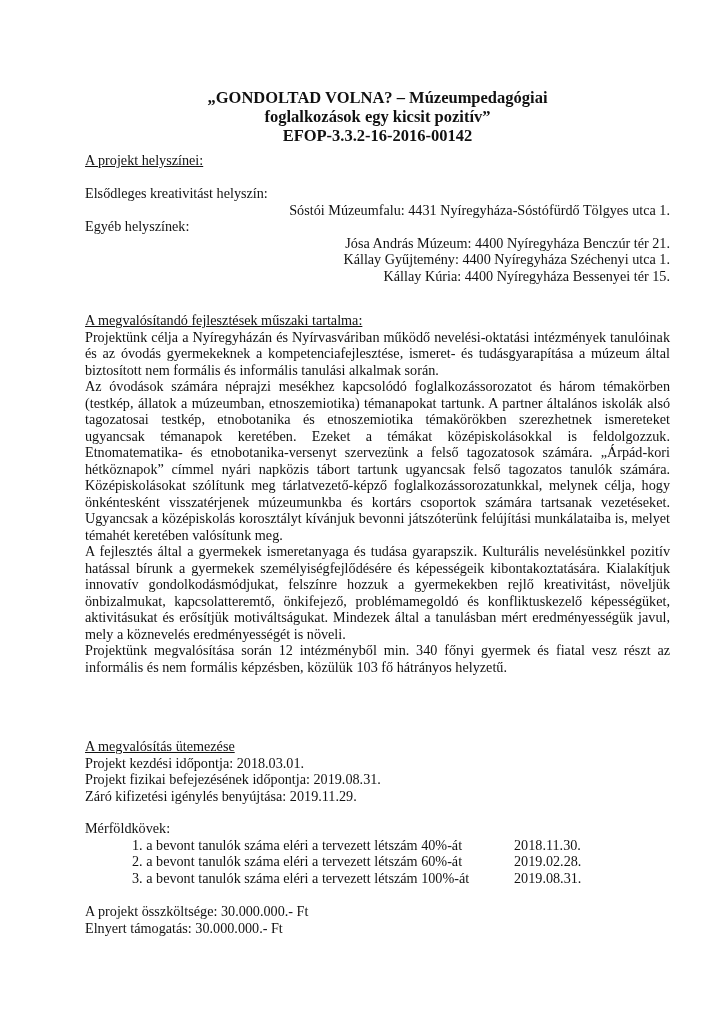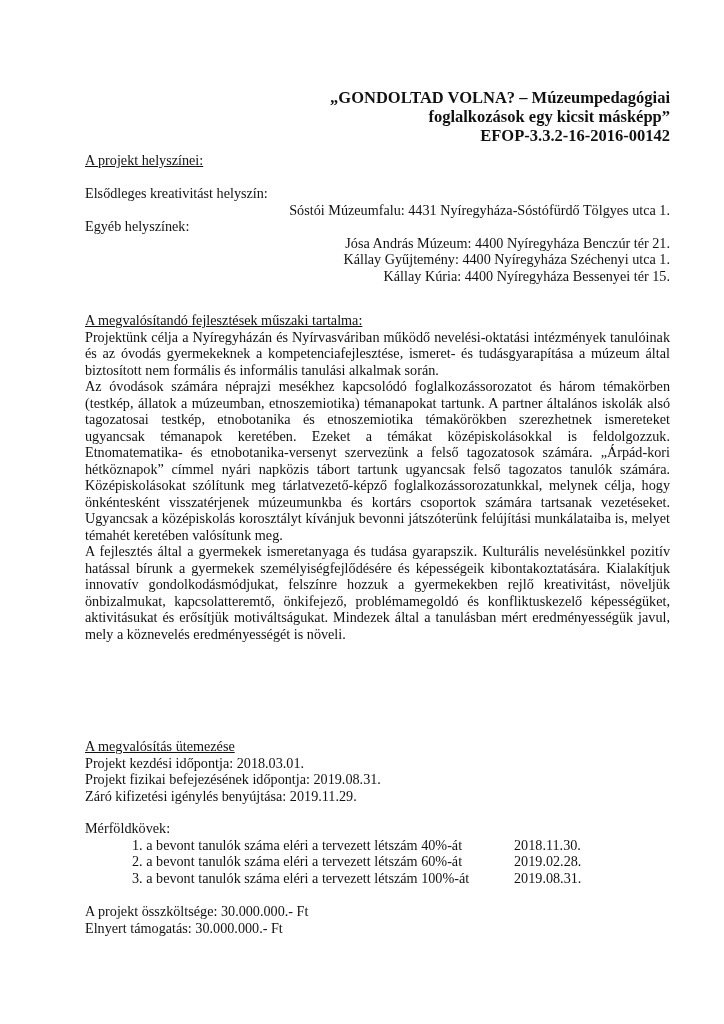--- a/index.html
+++ b/index.html
@@ -6,60 +6,61 @@
     body {
       width: 724px; height: 1024px; position: relative; overflow: hidden;
       font-family: "Liberation Serif", "DejaVu Serif", serif;
       color: #111111;
       font-size: 14.2px;
       line-height: 16.5px;
     }
     .page { position: absolute; left: 85px; top: 0; width: 585px; }
     .title-block {
       position: absolute; left: 0; top: 88px; width: 585px;
-      text-align: right; font-weight: bold; font-size: 16.5px; line-height: 19px;
+      text-align: center; font-weight: bold; font-size: 16.5px; line-height: 19px;
     }
     .title-block div { white-space: nowrap; }
     .section { position: absolute; left: 0; width: 585px; }
     .u { text-decoration: underline; }
     .indent { padding-left: 47px; text-align: right; }
     .line { white-space: nowrap; }
     .para { text-align: justify; }
     .para p { margin: 0; text-align: justify; text-align-last: left; }
     .ms-row { display: flex; white-space: nowrap; gap: 12px; }
     .ms-text { width: 370px; padding-left: 47px; }
     .ms-date { }
   </style>
 </head>
 <body>
 
 <div class="page">
 
   <div class="title-block">
     <div>„GONDOLTAD VOLNA? – Múzeumpedagógiai</div>
-    <div>foglalkozások egy kicsit másképp”</div>
+    <div>foglalkozások egy kicsit pozitív”</div>
     <div>EFOP-3.3.2-16-2016-00142</div>
   </div>
 
   <div class="section" style="top:152px;">
     <div class="line u">A projekt helyszínei:</div>
     <div style="height:16.5px"></div>
     <div class="line">Elsődleges kreativitást helyszín:</div>
     <div class="line indent">Sóstói Múzeumfalu: 4431 Nyíregyháza-Sóstófürdő Tölgyes utca 1.</div>
     <div class="line">Egyéb helyszínek:</div>
     <div class="line indent">Jósa András Múzeum: 4400 Nyíregyháza Benczúr tér 21.</div>
     <div class="line indent">Kállay Gyűjtemény: 4400 Nyíregyháza Széchenyi utca 1.</div>
     <div class="line indent">Kállay Kúria: 4400 Nyíregyháza Bessenyei tér 15.</div>
   </div>
 
   <div class="section para" style="top:312px;">
     <div class="line u">A megvalósítandó fejlesztések műszaki tartalma:</div>
     <p>Projektünk célja a Nyíregyházán és Nyírvasváriban működő nevelési-oktatási intézmények tanulóinak és az óvodás gyermekeknek a kompetenciafejlesztése, ismeret- és tudásgyarapítása a múzeum által biztosított nem formális és informális tanulási alkalmak során.</p>
     <p>Az óvodások számára néprajzi mesékhez kapcsolódó foglalkozássorozatot és három témakörben (testkép, állatok a múzeumban, etnoszemiotika) témanapokat tartunk. A partner általános iskolák alsó tagozatosai testkép, etnobotanika és etnoszemiotika témakörökben szerezhetnek ismereteket ugyancsak témanapok keretében. Ezeket a témákat középiskolásokkal is feldolgozzuk. Etnomatematika- és etnobotanika-versenyt szervezünk a felső tagozatosok számára. „Árpád-kori hétköznapok” címmel nyári napközis tábort tartunk ugyancsak felső tagozatos tanulók számára. Középiskolásokat szólítunk meg tárlatvezető-képző foglalkozássorozatunkkal, melynek célja, hogy önkéntesként visszatérjenek múzeumunkba és kortárs csoportok számára tartsanak vezetéseket. Ugyancsak a középiskolás korosztályt kívánjuk bevonni játszóterünk felújítási munkálataiba is, melyet témahét keretében valósítunk meg.</p>
     <p>A fejlesztés által a gyermekek ismeretanyaga és tudása gyarapszik. Kulturális nevelésünkkel pozitív hatással bírunk a gyermekek személyiségfejlődésére és képességeik kibontakoztatására. Kialakítjuk innovatív gondolkodásmódjukat, felszínre hozzuk a gyermekekben rejlő kreativitást, növeljük önbizalmukat, kapcsolatteremtő, önkifejező, problémamegoldó és konfliktuskezelő képességüket, aktivitásukat és erősítjük motiváltságukat.  Mindezek által a tanulásban mért eredményességük javul, mely a köznevelés eredményességét is növeli.</p>
+    <p>Projektünk megvalósítása során 12 intézményből min. 340 főnyi gyermek és fiatal vesz részt az informális és nem formális képzésben, közülük 103 fő hátrányos helyzetű.</p>
   </div>
 
   <div class="section" style="top:738px;">
     <div class="line u">A megvalósítás ütemezése</div>
     <div class="line">Projekt kezdési időpontja: 2018.03.01.</div>
     <div class="line">Projekt fizikai befejezésének időpontja: 2019.08.31.</div>
     <div class="line">Záró kifizetési igénylés benyújtása: 2019.11.29.</div>
   </div>
 
   <div class="section" style="top:820px;">

